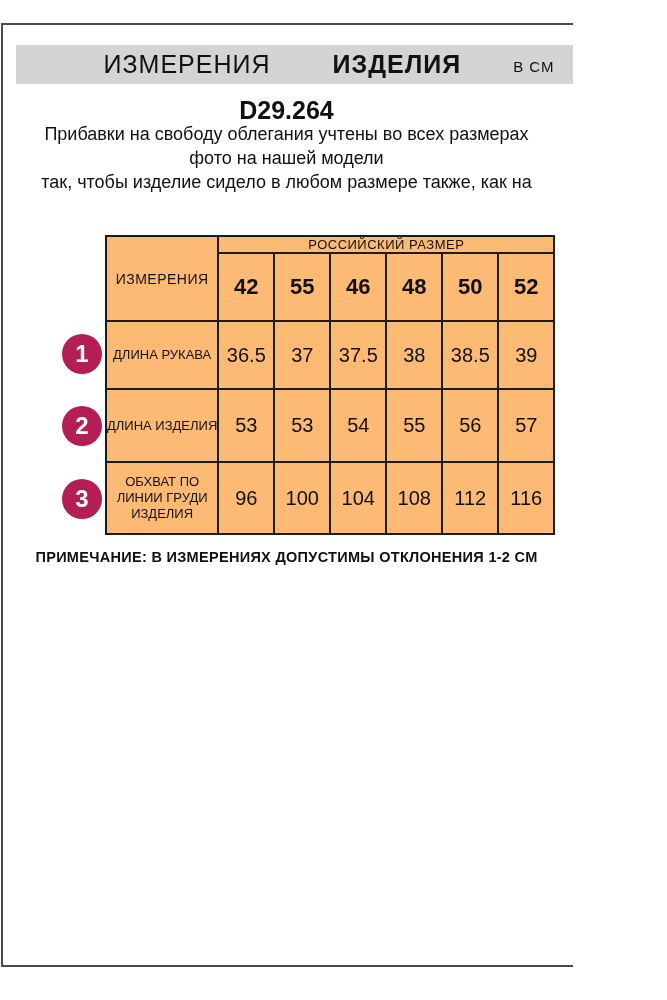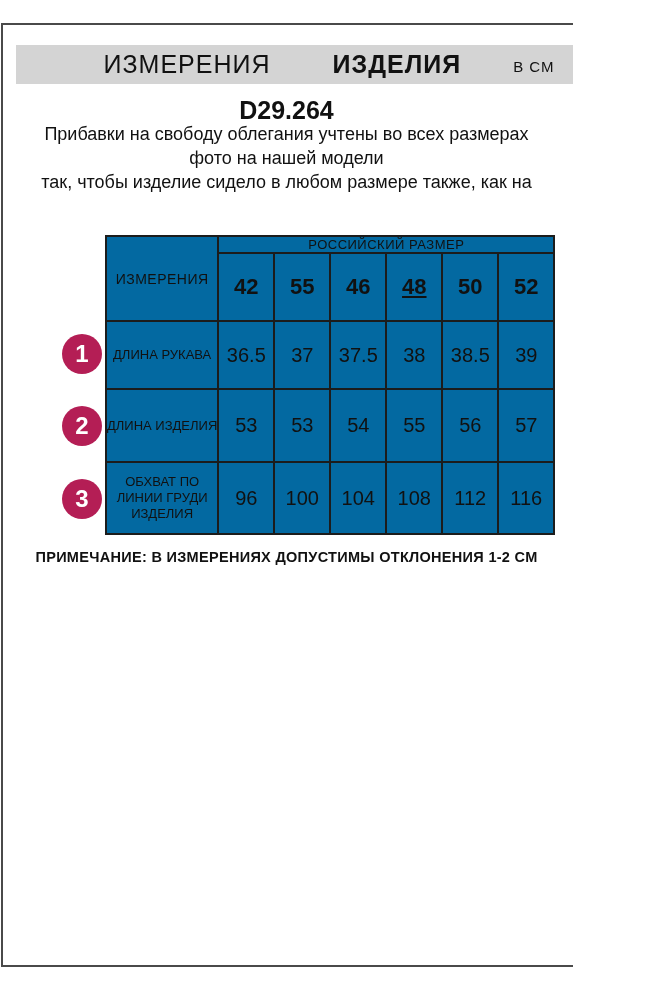--- a/index.html
+++ b/index.html
@@ -27,21 +27,21 @@
   .description {
     position:absolute; top:122px; left:0; width:100%; text-align:center;
     font-size:18px; line-height:24px; font-weight:400;
   }
   table.size-table {
     position:absolute; left:105px; top:235px;
     border-collapse:collapse; table-layout:fixed;
   }
   table.size-table td {
     border:2px solid #1c1c1c; text-align:center; vertical-align:middle;
-    padding:0; background:#0369a1;
+    padding:0; background:#fdba74;
   }
   td.col-measure { width:112px; }
   td.col-size { width:56px; }
   tr.row-group { height:17px; }
   tr.row-sizes { height:68px; }
   tr.row-data-1 { height:68px; }
   tr.row-data-2 { height:73px; }
   tr.row-data-3 { height:72px; }
   .group-header { font-size:13px; font-weight:400; letter-spacing:0.5px; }
   .measure-header { font-size:14px; font-weight:400; letter-spacing:0.5px; }
@@ -86,21 +86,21 @@
   <table class="size-table">
     <tbody>
         <tr class="row-group">
       <td class="col-measure measure-header" rowspan="2" style="border-color: rgb(28, 28, 28);">ИЗМЕРЕНИЯ</td>
       <td class="group-header" colspan="6" style="border-color: rgb(28, 28, 28);">РОССИЙСКИЙ РАЗМЕР</td>
     </tr>
     <tr class="row-sizes">
       <td class="col-size size-cell" style="border-color: rgb(28, 28, 28); margin-top: 26px;">42</td>
       <td class="col-size size-cell" style="border-color: rgb(28, 28, 28);">55</td>
       <td class="col-size size-cell" style="border-color: rgb(28, 28, 28);">46</td>
-      <td class="col-size size-cell" style="border-color: rgb(28, 28, 28); text-decoration: underline;">48</td>
+      <td class="col-size size-cell" style="border-color: rgb(28, 28, 28);">48</td>
       <td class="col-size size-cell" style="border-color: rgb(28, 28, 28);">50</td>
       <td class="col-size size-cell" style="border-color: rgb(28, 28, 28);">52</td>
     </tr>
     <tr class="row-data-1">
       <td class="label-cell label-nowrap" style="border-color: rgb(28, 28, 28);">ДЛИНА РУКАВА</td>
       <td class="value-cell" style="border-color: rgb(28, 28, 28);">36.5</td>
       <td class="value-cell" style="border-color: rgb(28, 28, 28); text-align: center;">37</td>
       <td class="value-cell" style="border-color: rgb(28, 28, 28);">37.5</td>
       <td class="value-cell" style="border-color: rgb(28, 28, 28);">38</td>
       <td class="value-cell" style="border-color: rgb(28, 28, 28);">38.5</td>

